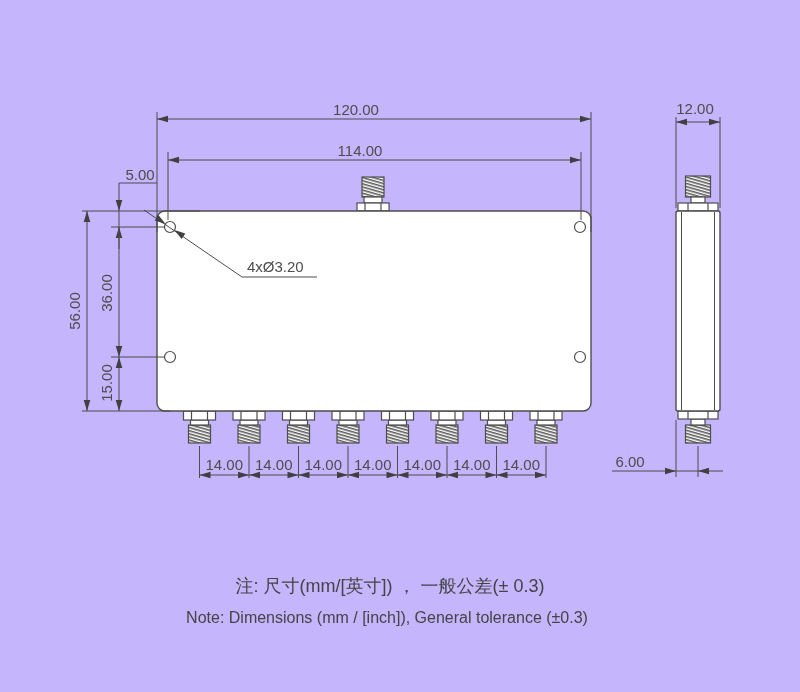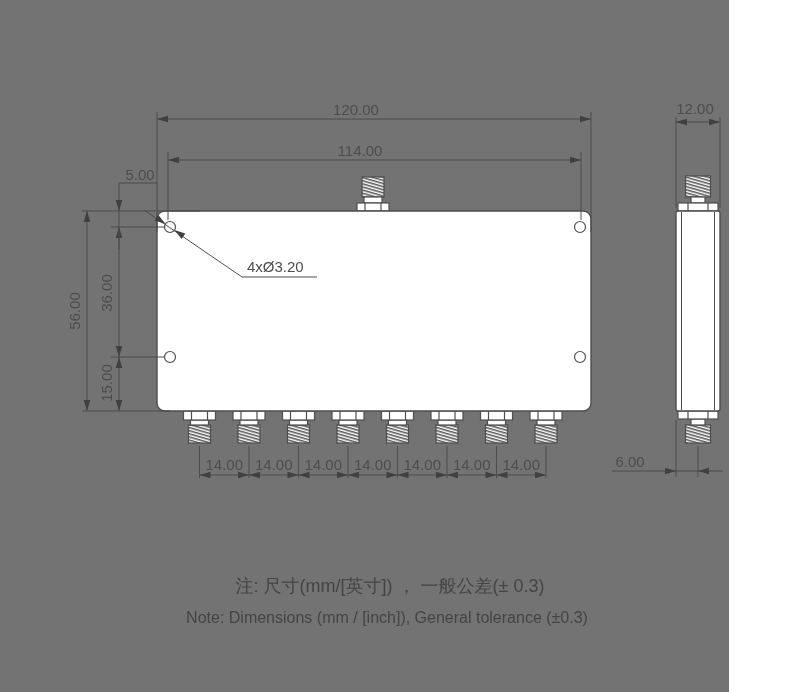--- a/index.html
+++ b/index.html
@@ -1,19 +1,19 @@
 <!DOCTYPE html>
 <html><head>
 <meta charset="utf-8">
 <style>
   html, body { margin: 0; padding: 0; background: #ffffff; }
   .canvas {
     position: relative;
-    width: 729px; height: 692px;
-    background: #737373;
+    width: 800px; height: 692px;
+    background: #c4b5fd;
     font-family: "Liberation Sans", sans-serif;
   }
   svg { display: block; }
   svg text {
     font-family: "Liberation Sans", sans-serif;
     fill: #4d4d4d;
   }
   .dim-text { font-size: 15px; }
   .dim-text-sm { font-size: 15px; }
   .note-zh { font-size: 18px; fill: #444444; }

